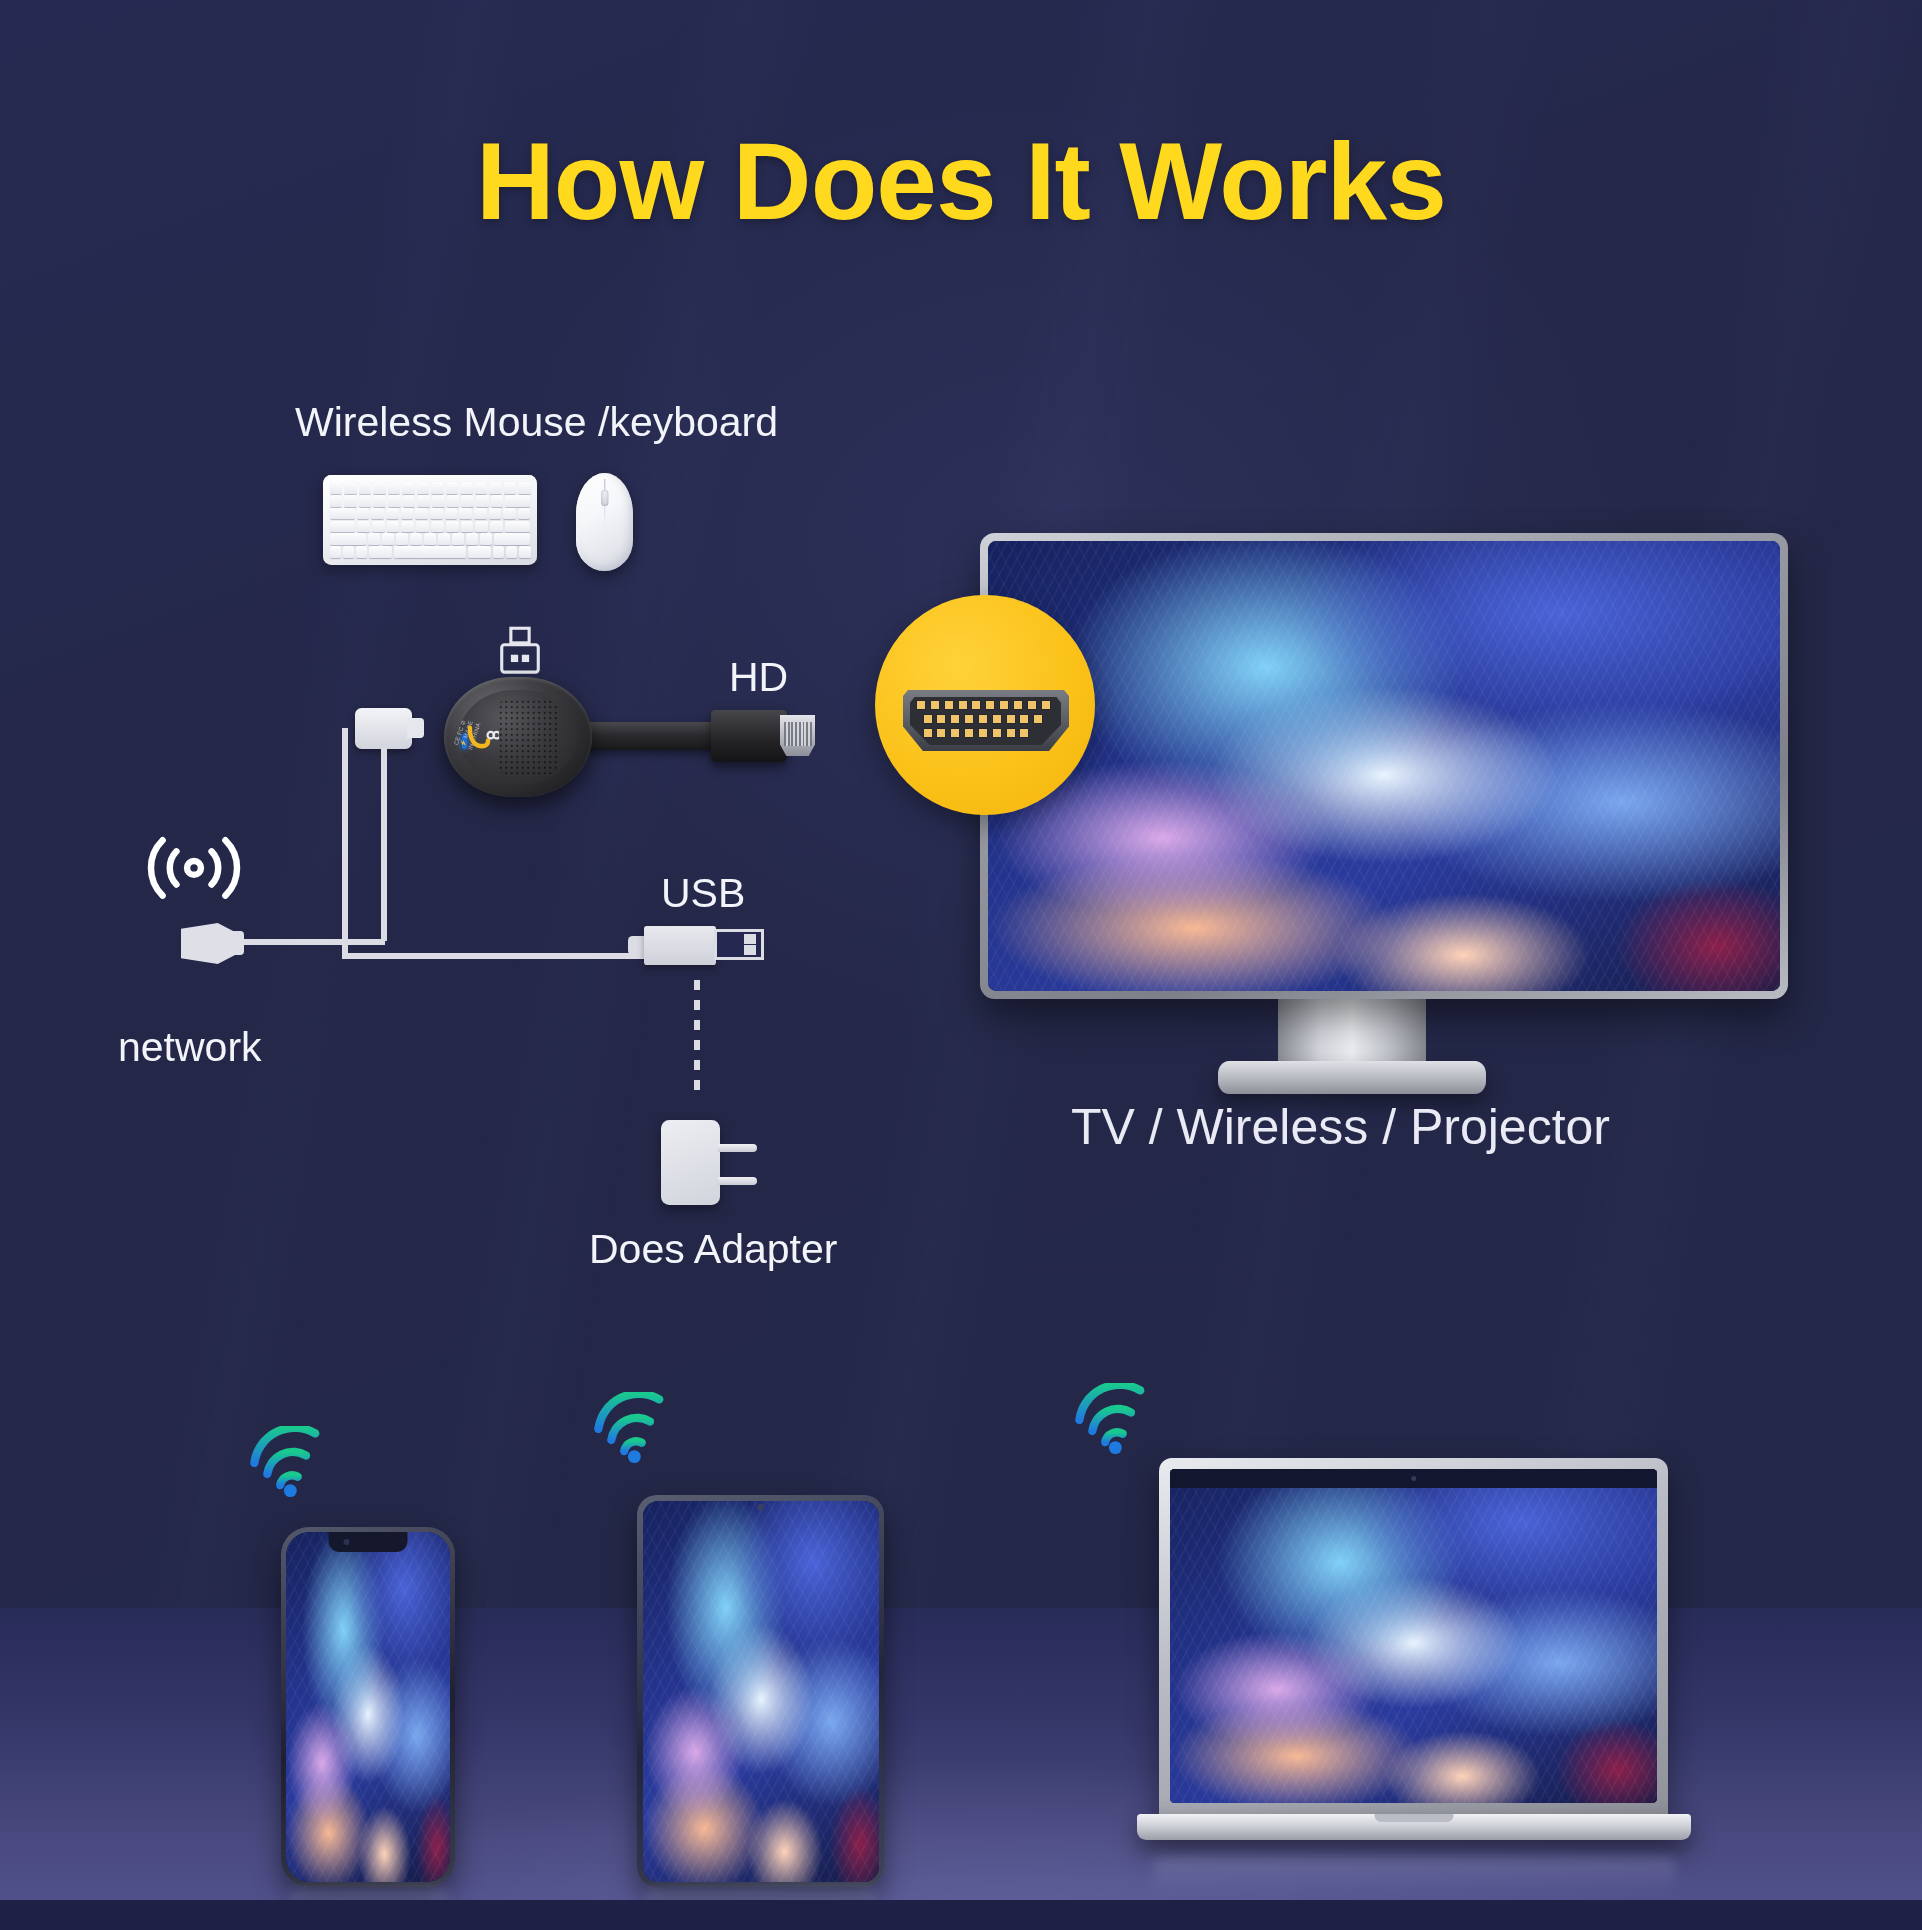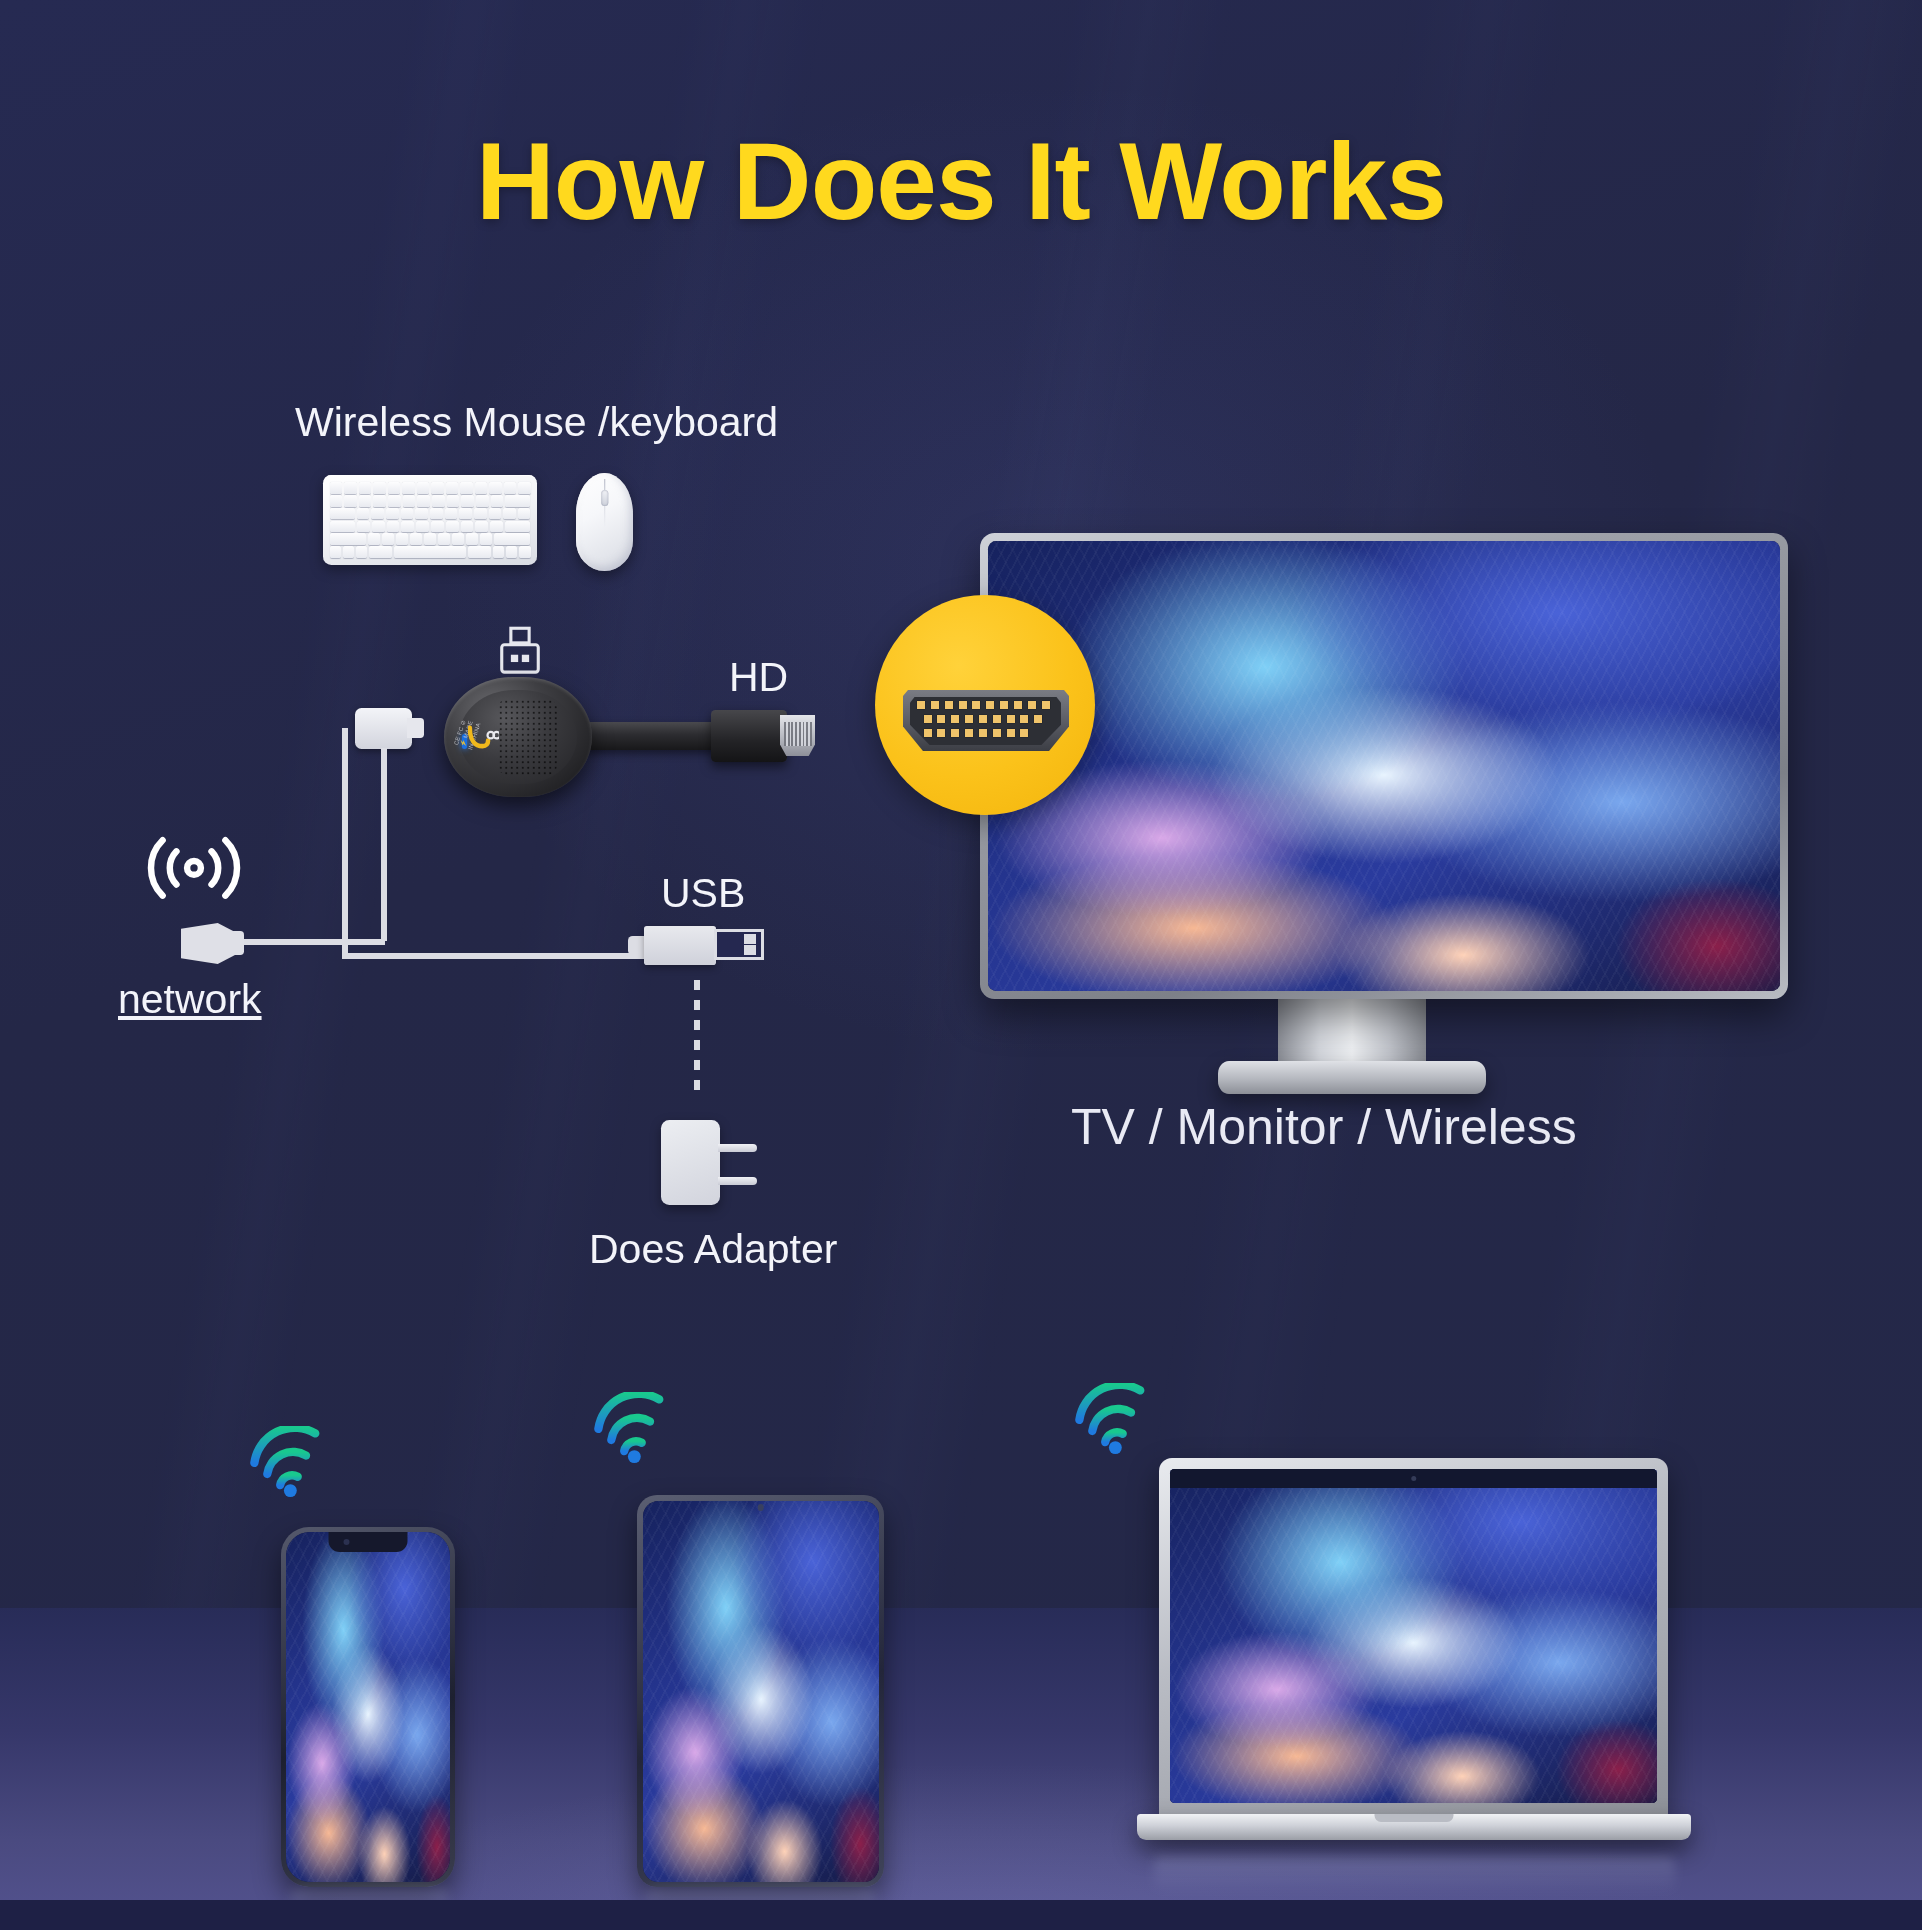--- a/index.html
+++ b/index.html
@@ -355,21 +355,21 @@
     <svg viewBox="0 0 110 78" width="102" height="72">
       <circle cx="55" cy="40" r="7.5" fill="none" stroke="#ffffff" stroke-width="7"></circle>
       <path d="M36,22 A26,26 0 0 0 36,58" fill="none" stroke="#ffffff" stroke-width="7" stroke-linecap="round"></path>
       <path d="M74,22 A26,26 0 0 1 74,58" fill="none" stroke="#ffffff" stroke-width="7" stroke-linecap="round"></path>
       <path d="M21,10 A42,42 0 0 0 21,70" fill="none" stroke="#ffffff" stroke-width="7" stroke-linecap="round"></path>
       <path d="M89,10 A42,42 0 0 1 89,70" fill="none" stroke="#ffffff" stroke-width="7" stroke-linecap="round"></path>
     </svg>
   </div>
   <div class="net-plug"></div>
   <div class="net-plug-b"></div>
-  <div class="lbl" style="left:118px;top:976px;text-decoration:underline;">network</div>
+  <div class="lbl" style="left:118px;top:1024px;">network</div>
 
   <div class="lbl" style="left:661px;top:870px;">USB</div>
   <div class="usbc-nose"></div>
   <div class="usbc-body"></div>
   <div class="usbc-head">
     <i class="t"></i>
       <i class="b"></i>
   </div>
 
   <div class="dots"></div>
@@ -412,21 +412,21 @@
     <span class="pin" style="left:6.5px;top:28px;"></span>
       <span class="pin" style="left:20px;top:28px;"></span>
     <span class="pin" style="left:34px;top:28px;"></span>
       <span class="pin" style="left:48px;top:28px;"></span>
     <span class="pin" style="left:62px;top:28px;"></span>
       <span class="pin" style="left:76px;top:28px;"></span>
     <span class="pin" style="left:90px;top:28px;"></span>
       <span class="pin" style="left:103px;top:28px;"></span>
   </div>
 
-  <div class="lbl big" style="left:1071px;top:1098px;">TV / Monitor / Wireless</div>
+  <div class="lbl big" style="left:1071px;top:1098px;">TV / Wireless / Projector</div>
 
   <div class="wifi" style="left:247px;top:1426px;">
     <svg viewBox="0 0 90 78" width="83" height="72">
       <defs>
           <linearGradient id="wg1" x1="0" y1="0" x2="0" y2="1">
         <stop offset="0%" stop-color="#19c98e"></stop>
             <stop offset="100%" stop-color="#1f7ae0"></stop>
       </linearGradient>
         </defs>
       <path d="M8,40 A44,44 0 0 1 74,8" fill="none" stroke="url(#wg1)" stroke-width="9" stroke-linecap="round"></path>

